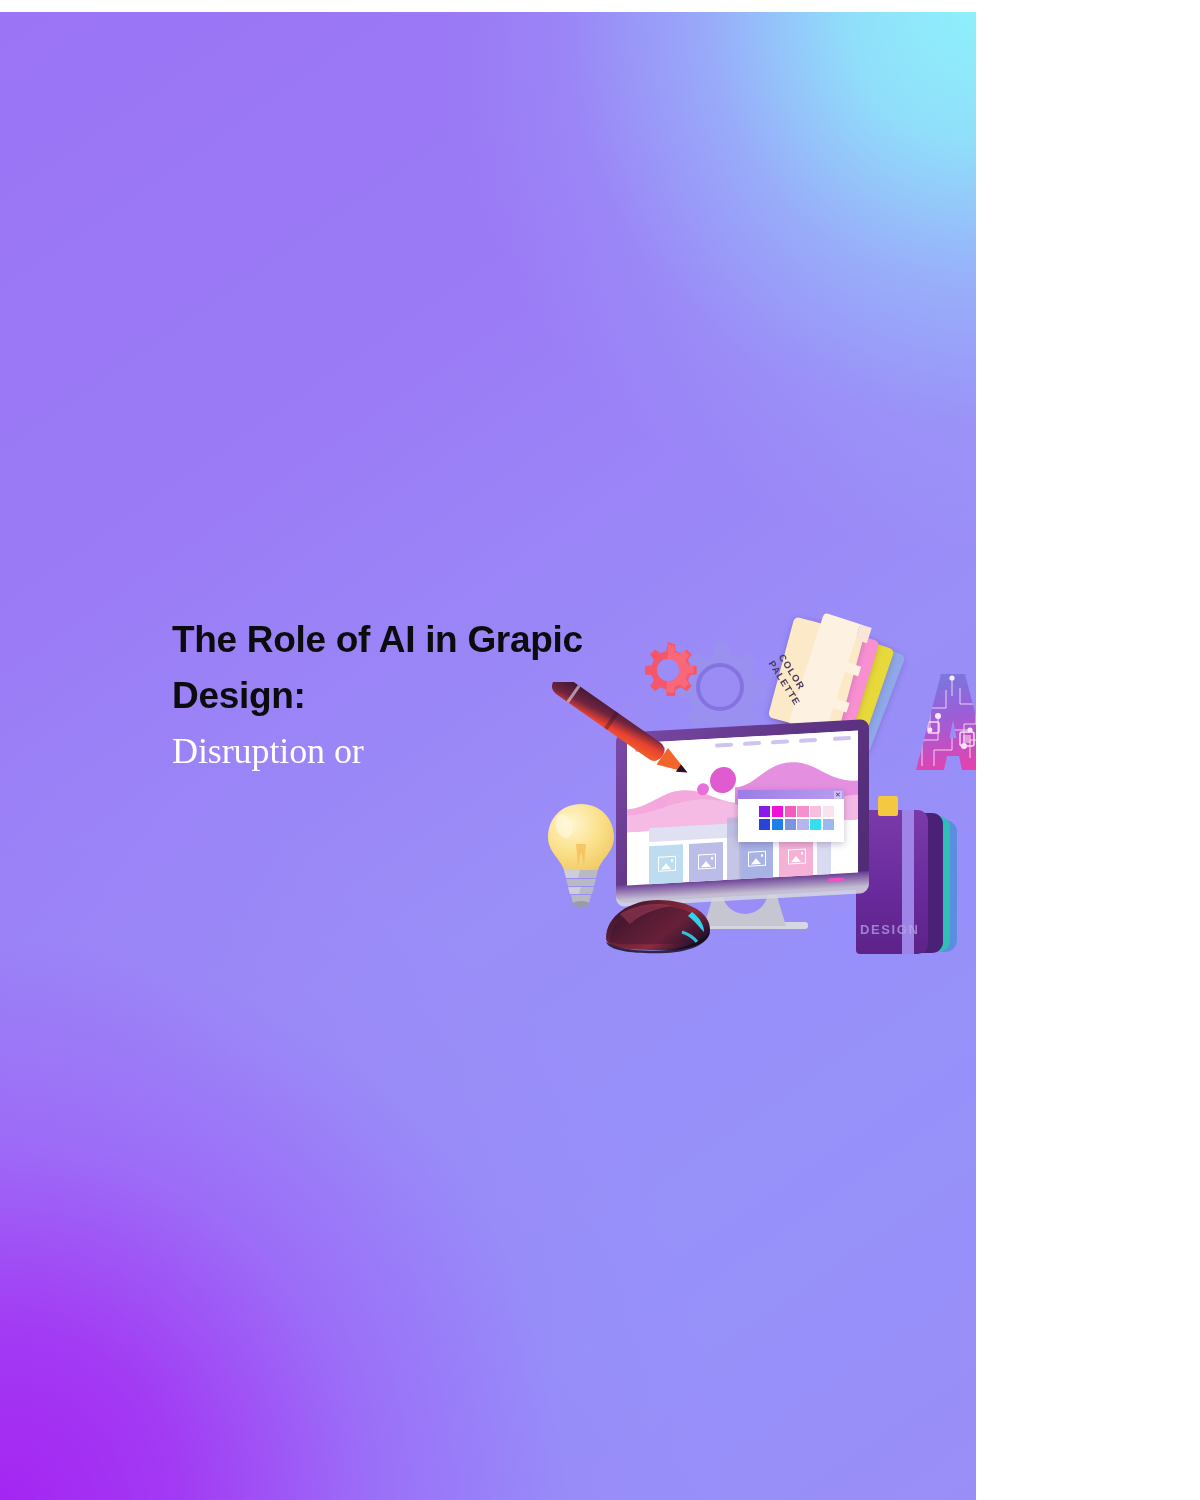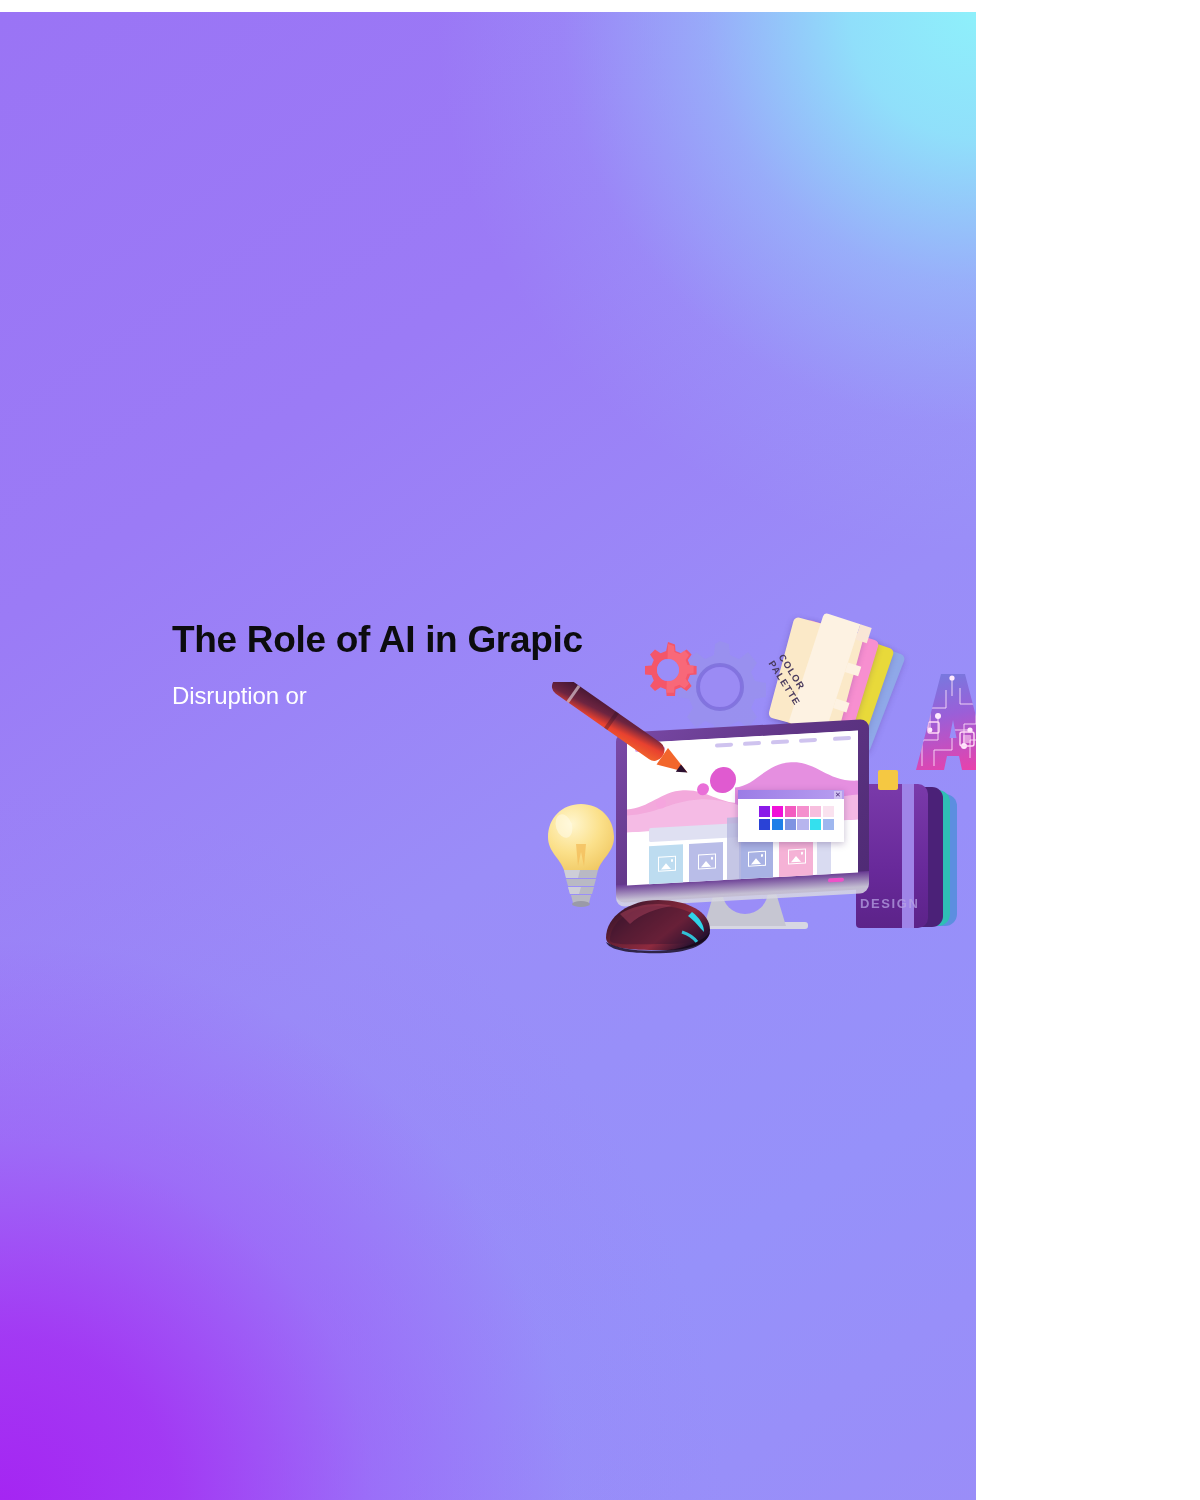--- a/index.html
+++ b/index.html
@@ -24,23 +24,23 @@
     position:absolute;left:172px;top:600px;width:500px;
   }
   .h-line{
     display:block;
     font-size:37px;line-height:56px;
     font-weight:bold;color:#0c0c0e;
     letter-spacing:-0.3px;white-space:nowrap;
   }
   .s-line{
     display:block;
-    font-size:24px;line-height:55px;
+    font-size:36px;line-height:55px;
     font-weight:400;color:#ffffff;
-    letter-spacing:-0.1px;white-space:nowrap;
+    letter-spacing:-0.1px;white-space:nowrap;font-family:Liberation Serif, serif;
   }
 
   
   #illus{position:absolute;left:520px;top:590px;width:540px;height:380px;}
   #illus > *{position:absolute;}
 
   
   .swatch-card{box-shadow:0 2px 6px rgba(60,30,110,.25);}
   .pal-text{
     font-size:9.5px;letter-spacing:1.2px;font-weight:bold;
@@ -58,20 +58,21 @@
     color:#b9a5e6;opacity:.72;
   }
 </style>
 </head>
 <body>
 
 <div id="poster">
 
   <div id="headline">
     <span class="h-line">The Role of AI in Grapic</span>
+    <span class="h-line">Design:</span>
     <span class="s-line">Disruption or</span>
   </div>
 
   <div id="illus">
 
     <div style="left:150px;top:35px;width:100px;height:100px;">
       <svg width="100" height="100" viewBox="0 0 100 100" aria-hidden="true">
         <g fill="#9a93ea" opacity="0.62">
           <path d="M50 4 l9 3 1 11 9 4 9-7 9 11 -6 9 4 9 11 2 0 14 -11 2 -4 9 6 9 -9 11 -9-7 -9 4 -1 11 -14 0 -1-11 -9-4 -9 7 -9-11 6-9 -4-9 -11-2 0-14 11-2 4-9 -6-9 9-11 9 7 9-4 1-11z"></path>
         </g>
@@ -166,21 +167,21 @@
             <path d="M120 26 c-10 -2 -19 5 -20 15 c-0.6 6 2 10 2 14 c0 5 -3 7 -3 12 c0 8 8 14 18 14 l5 0 l0 -55 z" fill="#f3f1f8"></path>
             <path d="M112 30 c-6 2 -10 8 -10 15 c0 5 2 8 2 12 l-6 0 l0 -27 z" fill="#cfc9e2" opacity=".8"></path>
             <circle cx="108" cy="44" r="2.6" fill="#5a3c86"></circle>
             <path d="M100 52 l6 0 l0 4 l-6 0 z" fill="#cfc9e2"></path>
             <path d="M120 40 c5 2 8 7 8 13 c0 7 -4 12 -8 14 z" fill="#e6e2f2"></path>
           </g>
         </g>
       </svg>
     </div>
 
-    <div style="left:330px;top:182px;width:120px;height:150px;">
+    <div style="left:330px;top:208px;width:120px;height:150px;">
 
       <div style="position:absolute;left:77px;top:10px;width:30px;height:132px;background:#5c8ee0;border-radius:0 12px 12px 0;"></div>
       <div style="position:absolute;left:70px;top:6px;width:30px;height:136px;background:#2fbfb5;border-radius:0 12px 12px 0;"></div>
       <div style="position:absolute;left:55px;top:3px;width:38px;height:140px;background:#4b2178;border-radius:0 11px 11px 0;"></div>
 
       <div style="position:absolute;left:6px;top:0px;width:72px;height:144px;background:linear-gradient(180deg,#7a3aaa 0%,#68299a 60%,#5c2389 100%);border-radius:4px 10px 10px 4px;"></div>
 
       <div style="position:absolute;left:52px;top:0px;width:12px;height:144px;background:#9f84e8;"></div>
 
       <div style="position:absolute;left:28px;top:-14px;width:20px;height:20px;background:#f5c842;border-radius:2px;"></div>

